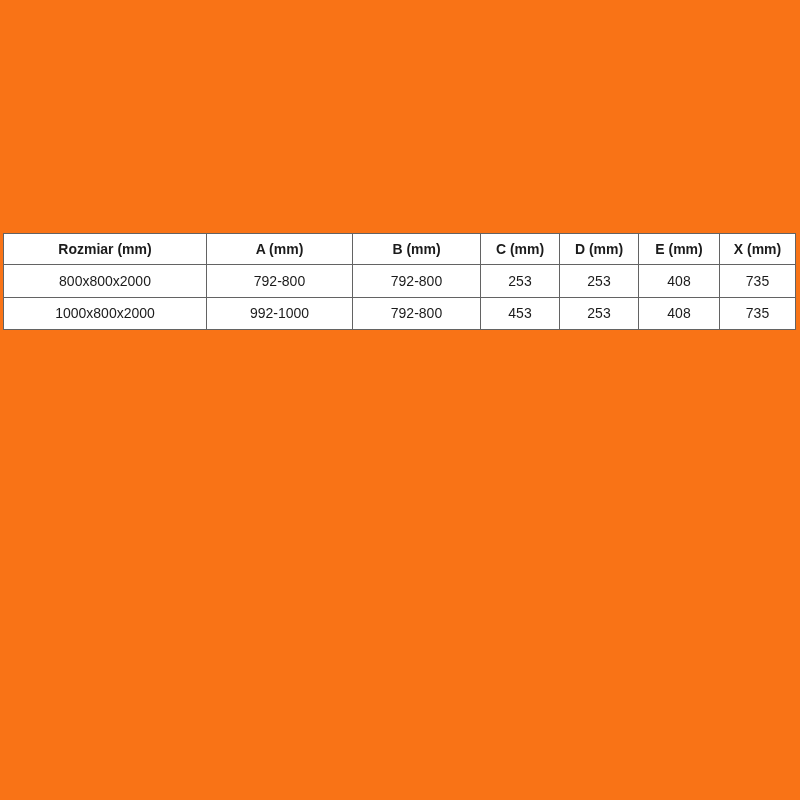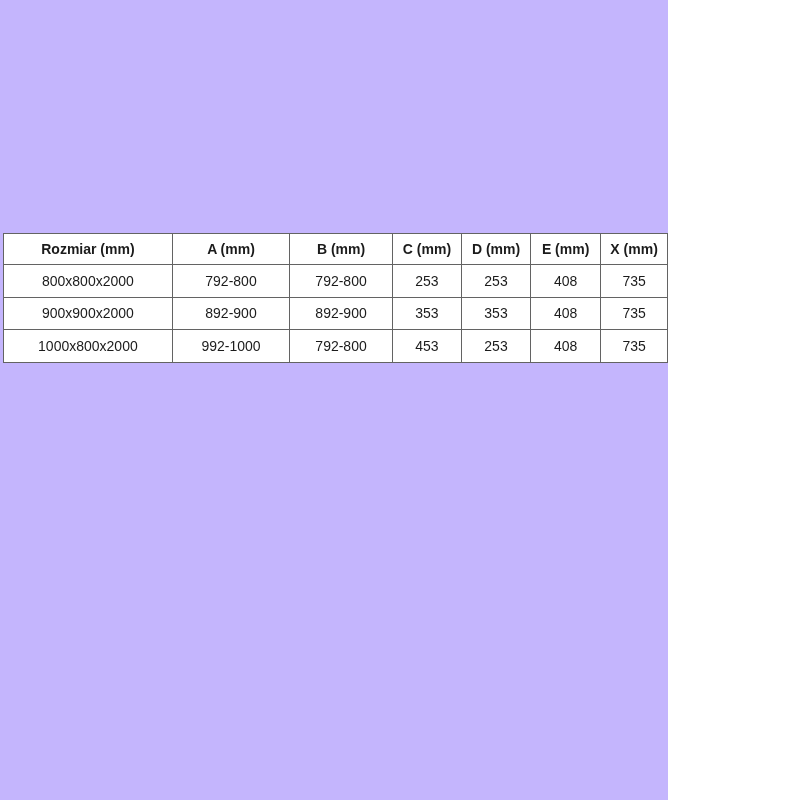--- a/index.html
+++ b/index.html
@@ -3,21 +3,21 @@
 <meta charset="utf-8">
 <style>
   * { box-sizing: border-box; }
   html, body {
     margin: 0; padding: 0;
     width: 800px; height: 800px;
     background: #ffffff;
     font-family: "Liberation Sans", sans-serif;
     color: #1b1b1b;
   }
-  .page { position: relative; width: 668px; height: 800px; background: #c4b5fd; overflow: hidden; }
+  .page { position: relative; width: 800px; height: 800px; background: #f97316; overflow: hidden; }
   .table-wrap { position: absolute; left: 3px; top: 233px; }
   table.spec {
     border-collapse: collapse;
     table-layout: fixed;
     background: #ffffff;
   }
   table.spec th, table.spec td {
     border: 1px solid #636363;
     text-align: center;
     vertical-align: middle;
@@ -69,29 +69,20 @@
           <tr>
             <td>800x800x2000</td>
             <td>792-800</td>
             <td>792-800</td>
             <td>253</td>
             <td>253</td>
             <td>408</td>
             <td>735</td>
           </tr>
           <tr>
-            <td>900x900x2000</td>
-            <td>892-900</td>
-            <td>892-900</td>
-            <td>353</td>
-            <td>353</td>
-            <td>408</td>
-            <td>735</td>
-          </tr>
-          <tr>
             <td>1000x800x2000</td>
             <td>992-1000</td>
             <td>792-800</td>
             <td>453</td>
             <td>253</td>
             <td>408</td>
             <td>735</td>
           </tr>
         </tbody>
     </table>

